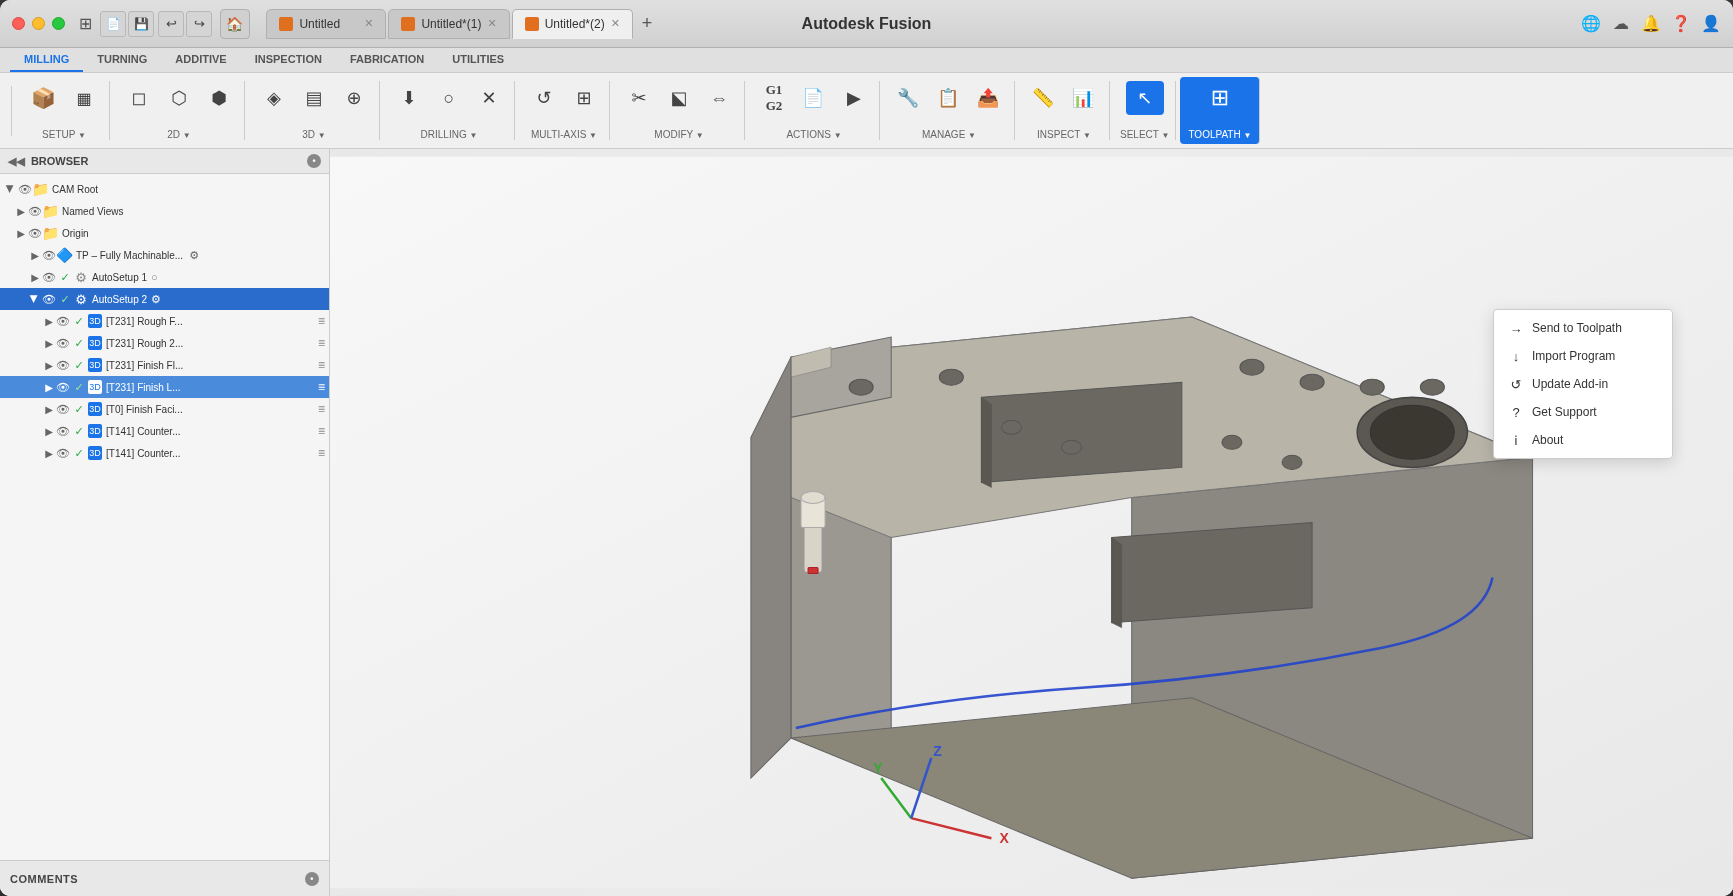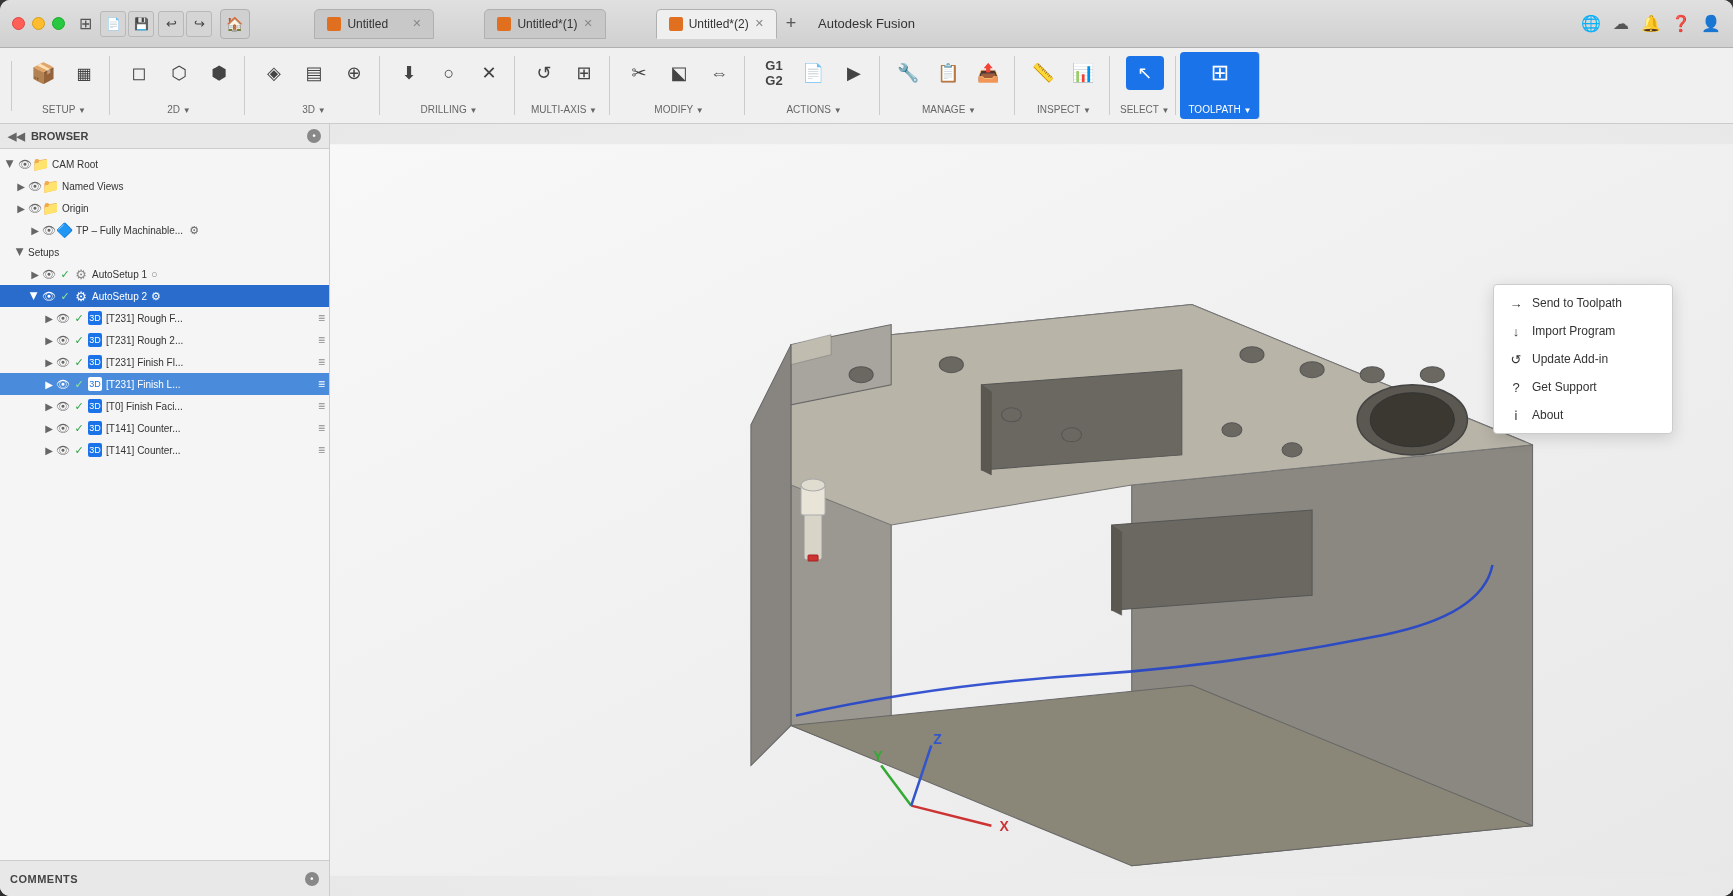--- a/index.html
+++ b/index.html
@@ -63,21 +63,20 @@
       border: 1px solid #b0b0b0;
       border-radius: 5px 5px 0 0;
       padding: 0 12px;
       display: flex;
       align-items: center;
       gap: 6px;
       font-size: 12px;
       color: #333;
       cursor: pointer;
       min-width: 120px;
-      margin-left: 48px;
     }
     .tab.active {
       background: #efefef;
       border-bottom: 1px solid #efefef;
     }
     .tab-icon {
       width: 14px; height: 14px;
       background: #e07020;
       border-radius: 2px;
       flex-shrink: 0;
@@ -85,22 +84,22 @@
     .tab-close {
       margin-left: auto;
       color: #888;
       font-size: 11px;
       cursor: pointer;
     }
     .window-title {
       position: absolute;
       left: 50%;
       transform: translateX(-50%);
-      font-size: 13px;
-      font-weight: 400;
+      font-size: 16px;
+      font-weight: 700;
       color: #333;
     }
     .title-bar-right {
       display: flex;
       align-items: center;
       gap: 10px;
       margin-left: auto;
     }
     .icon-btn {
       width: 20px; height: 20px;
@@ -421,20 +420,28 @@
       <div class="icon-btn">☁</div>
       <div class="icon-btn">🔔</div>
       <div class="icon-btn">❓</div>
       <div class="icon-btn">👤</div>
     </div>
 
     <div class="window-title">Autodesk Fusion</div>
   </div>
 
   <div class="ribbon">
+    <div class="ribbon-tabs">
+      <div class="ribbon-tab active">MILLING</div>
+      <div class="ribbon-tab">TURNING</div>
+      <div class="ribbon-tab">ADDITIVE</div>
+      <div class="ribbon-tab">INSPECTION</div>
+      <div class="ribbon-tab">FABRICATION</div>
+      <div class="ribbon-tab">UTILITIES</div>
+    </div>
     <div class="ribbon-content">
 
       <div class="ribbon-separator"></div>
 
       <div class="ribbon-group">
         <div class="ribbon-group-buttons">
           <div class="ribbon-icon-btn">
             <div class="ribbon-icon" style="font-size:20px;">📦</div>
           </div>
           <div class="ribbon-icon-btn">
@@ -512,21 +519,21 @@
           <div class="ribbon-icon-btn">
             <div class="ribbon-icon">⇔</div>
           </div>
         </div>
         <div class="ribbon-group-label">MODIFY <span style="font-size:8px;">▼</span></div>
       </div>
 
       <div class="ribbon-group">
         <div class="ribbon-group-buttons">
           <div class="ribbon-icon-btn">
-            <div class="ribbon-icon" style="font-size:13px;font-weight:bold;">G1<br>G2</div>
+            <div class="ribbon-icon" style="font-size:13px;font-weight:bold;font-family:Liberation Serif, serif;">G1<br>G2</div>
           </div>
           <div class="ribbon-icon-btn">
             <div class="ribbon-icon">📄</div>
           </div>
           <div class="ribbon-icon-btn">
             <div class="ribbon-icon">▶</div>
           </div>
         </div>
         <div class="ribbon-group-label">ACTIONS <span style="font-size:8px;">▼</span></div>
       </div>
@@ -620,24 +627,20 @@
         <div class="tree-item indent-2">
           <div class="tree-arrow">▶</div>
           <div class="tree-icons">
             <span class="ti ti-eye">👁</span>
             <span class="ti" style="color:#4a90d9;font-size:14px;">🔷</span>
           </div>
           <span class="panel-label">TP – Fully Machinable...</span>
           <span class="ti ti-gear-icon" style="margin-left:4px;">⚙</span>
         </div>
 
-        <div class="tree-item indent-1">
-          <div class="tree-arrow open">▶</div>
-          <span class="panel-label">Setups</span>
-        </div>
 
         <div class="tree-item indent-2">
           <div class="tree-arrow">▶</div>
           <div class="tree-icons">
             <span class="ti ti-eye">👁</span>
             <span class="ti ti-check">✓</span>
             <span class="ti" style="color:#888;font-size:13px;">⚙</span>
           </div>
           <span class="panel-label">AutoSetup 1</span>
           <span style="margin-left:4px;color:#888;font-size:11px;">○</span>

